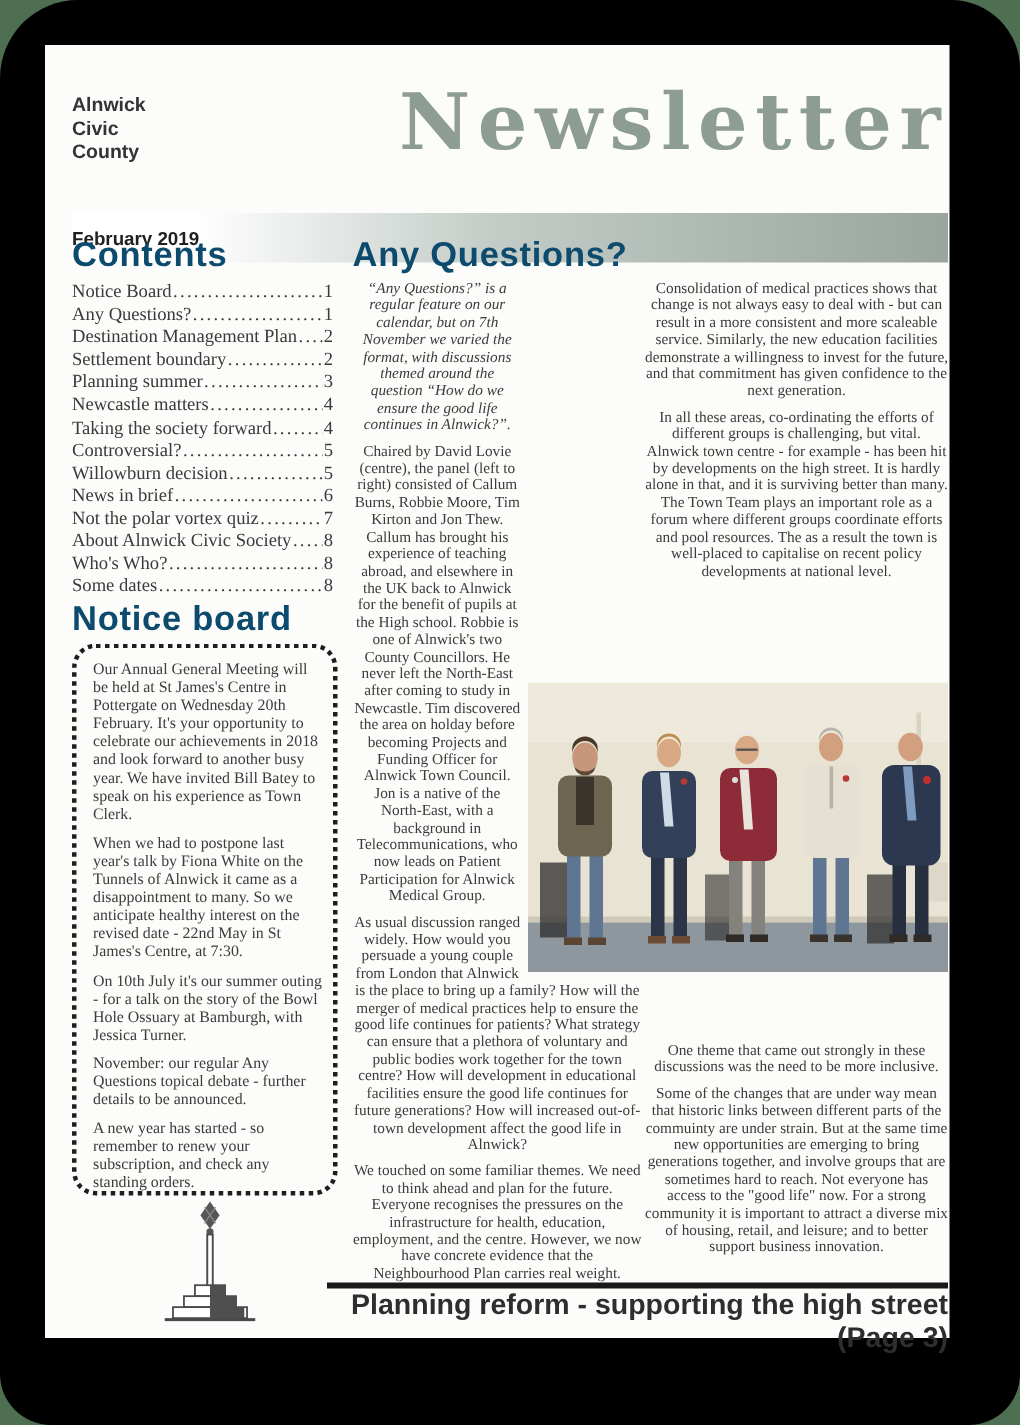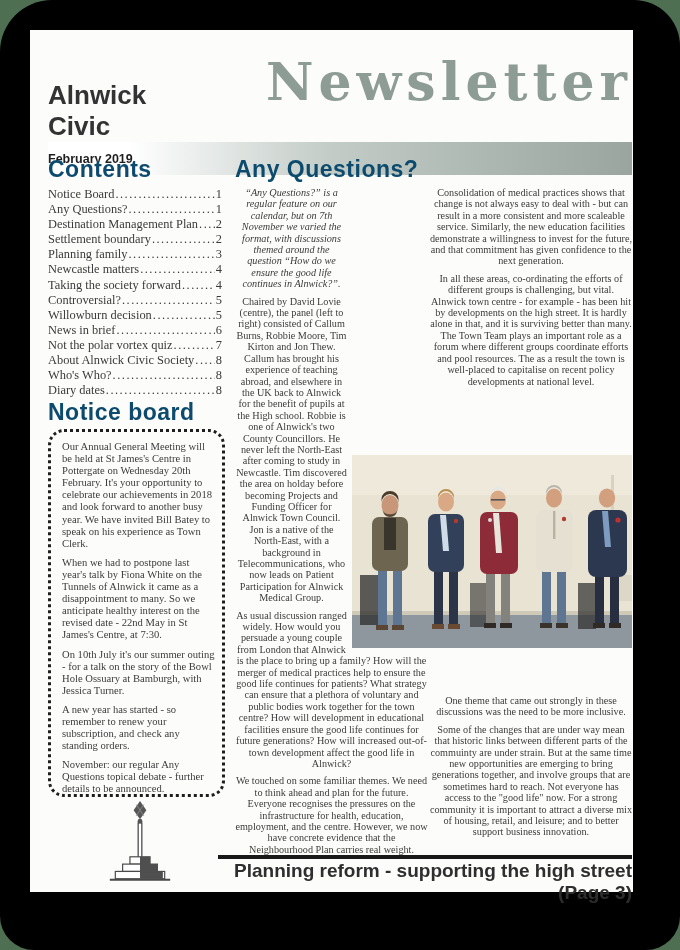--- a/index.html
+++ b/index.html
@@ -11,21 +11,21 @@
     position:absolute;inset:0;background:#000;
     border-radius:52px 46px 34px 34px;
   }
   .page{
     position:absolute;left:30px;top:30px;width:603px;height:862px;
     background:#fcfcfa;
   }
   
   .society-name{
     position:absolute;left:18px;top:32px;
-    font-weight:700;font-size:26px;line-height:1.2;color:#333;margin-top:18px;
+    font-weight:700;font-size:13px;line-height:1.2;color:#333;
   }
   .newsletter-title{
     position:absolute;left:80px;top:26px;width:522px;
     font-family:"DejaVu Serif",serif;font-weight:700;font-size:52px;
     line-height:1.0;letter-spacing:5px;color:#8d9c95;text-align:right;
     white-space:nowrap;
   }
   .date-bar{
     position:absolute;left:18px;top:112px;width:584px;height:33px;
     background:linear-gradient(to right,#ffffff 0%,#ffffff 14%,#c3ccc7 48%,#9aa59f 100%);
@@ -81,21 +81,21 @@
 </head>
 <body>
 
 <div class="frame"></div>
 
 <div class="page">
 
   <div class="society-name">
       <div>Alnwick</div>
       <div>Civic</div>
-      <div>Society</div>
+      <div>County</div>
     </div>
   <div class="newsletter-title">Newsletter</div>
   <div class="date-bar">
     <span>February 2019</span>
   </div>
 
   <div class="section-heading" id="contents-heading">Contents</div>
   <div class="section-heading" id="aq-heading">Any Questions?</div>
   <div class="section-heading" id="notice-heading">Notice board</div>
 
@@ -114,21 +114,21 @@
         <span class="toc-label">Destination Management Plan</span>
         <span class="toc-dots">................................................................................</span>
         <span class="toc-page">2</span>
       </div>
       <div class="toc-row">
         <span class="toc-label">Settlement boundary</span>
         <span class="toc-dots">................................................................................</span>
         <span class="toc-page">2</span>
       </div>
       <div class="toc-row">
-        <span class="toc-label">Planning family</span>
+        <span class="toc-label">Planning summer</span>
         <span class="toc-dots">................................................................................</span>
         <span class="toc-page">3</span>
       </div>
       <div class="toc-row">
         <span class="toc-label">Newcastle matters</span>
         <span class="toc-dots">................................................................................</span>
         <span class="toc-page">4</span>
       </div>
       <div class="toc-row">
         <span class="toc-label">Taking the society forward</span>
@@ -159,32 +159,32 @@
         <span class="toc-label">About Alnwick Civic Society</span>
         <span class="toc-dots">................................................................................</span>
         <span class="toc-page">8</span>
       </div>
       <div class="toc-row">
         <span class="toc-label">Who's Who?</span>
         <span class="toc-dots">................................................................................</span>
         <span class="toc-page">8</span>
       </div>
       <div class="toc-row">
-        <span class="toc-label">Diary dates</span>
+        <span class="toc-label">Some dates</span>
         <span class="toc-dots">................................................................................</span>
         <span class="toc-page">8</span>
       </div>
     </div>
 
   <div class="notice-box">
       <p>Our Annual General Meeting will be held at St James's Centre in Pottergate on Wednesday 20th February. It's your opportunity to celebrate our achievements in 2018 and look forward to another busy year. We have invited Bill Batey to speak on his experience as Town Clerk.</p>
       <p>When we had to postpone last year's talk by Fiona White on the Tunnels of Alnwick it came as a disappointment to many. So we anticipate healthy interest on the revised date - 22nd May in St James's Centre, at 7:30.</p>
       <p>On 10th July it's our summer outing - for a talk on the story of the Bowl Hole Ossuary at Bamburgh, with Jessica Turner.</p>
+      <p>November: our regular Any Questions topical debate - further details to be announced.</p>
       <p>A new year has started - so remember to renew your subscription, and check any standing orders.</p>
-      <p>November: our regular Any Questions topical debate - further details to be announced.</p>
     </div>
 
   <svg class="lamp" viewBox="0 0 70 96">
     <path d="M35 1 L42 11 L35 21 L28 11 Z" fill="#565656"></path>
     <path d="M31 5 L39 17 M39 5 L31 17" stroke="#888" stroke-width="1"></path>
     <circle cx="35" cy="23" r="2.6" fill="#565656"></circle>
     <rect x="33" y="25" width="4" height="38" fill="#ffffff" stroke="#4a4a4a" stroke-width="1.4"></rect>
     <rect x="24" y="62" width="22" height="8" fill="#ffffff" stroke="#4a4a4a" stroke-width="1.3"></rect>
     <rect x="16" y="70" width="38" height="8" fill="#ffffff" stroke="#4a4a4a" stroke-width="1.3"></rect>
     <rect x="8" y="78" width="54" height="8" fill="#ffffff" stroke="#4a4a4a" stroke-width="1.3"></rect>

